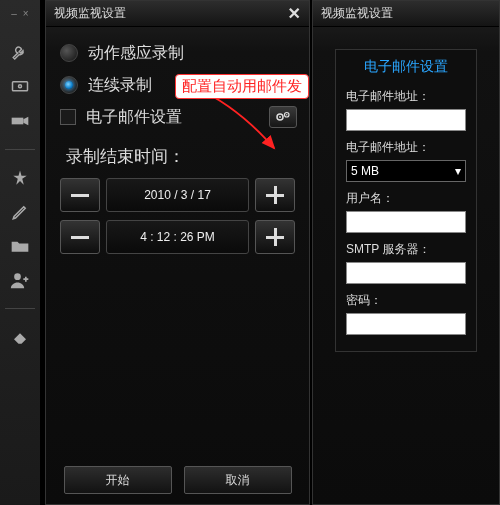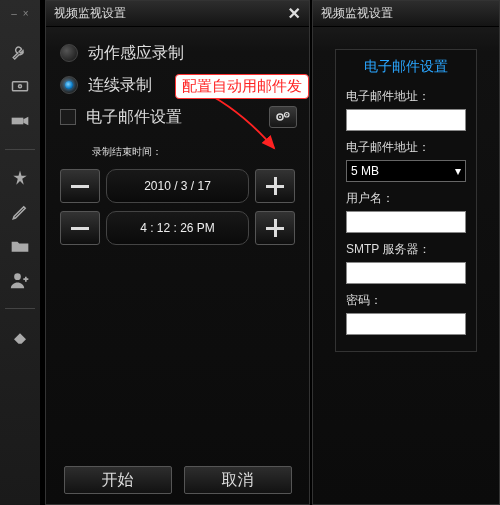--- a/index.html
+++ b/index.html
@@ -64,49 +64,49 @@
   }
   .opt-label { color:#ddd; font-size:16px; }
   .gear-btn {
     position:absolute; right:-2px;
     width:28px; height:22px;
     background: linear-gradient(to bottom,#3a3a3a,#161616);
     border:1px solid #555; border-radius:3px;
     display:flex; align-items:center; justify-content:center;
     color:#ddd;
   }
-  .section-label { padding: 6px 14px 6px 14px; color:#ddd; font-size:10px;margin-left:32px;}
+  .section-label { padding: 6px 14px 6px 20px; color:#ddd; font-size:17px;}
   .stepper-row {
     display:flex; gap:6px; padding: 4px 14px; align-items:center;
   }
   .step-btn {
     width:40px; height:34px;
     background: linear-gradient(to bottom,#333,#0e0e0e);
     border:1px solid #555; border-radius:3px;
     display:flex; align-items:center; justify-content:center;
   }
   .step-btn .bar{ width:18px; height:3px; background:#ddd;}
   .step-btn .plus-v{ position:absolute; width:3px; height:18px; background:#ddd;}
   .step-btn.plus{ position:relative;}
   .date-box {
     flex:1; height:34px; background:linear-gradient(to bottom,#181818,#0a0a0a);
-    border:1px solid #444; border-radius:10px;
+    border:1px solid #444; border-radius:3px;
     display:flex; align-items:center; justify-content:center;
     color:#eee; font-size:12px;
   }
   .panel-footer {
     position:absolute; bottom:10px; left:0; right:0;
     display:flex; gap:12px; justify-content:center;
   }
   .footer-btn {
     width:108px; height:28px;
     background:linear-gradient(to bottom,#2d2d2d,#121212);
     border:1px solid #555; border-radius:2px;
     display:flex; align-items:center; justify-content:center;
-    color:#ddd; font-size:16px;
+    color:#ddd; font-size:12px;
   }
   
   .email-box {
     margin:22px; border:1px solid #333; background:#0e0e0e;
     padding-bottom:10px;
   }
   .email-title {
     text-align:center; color:#2aa6ff; font-size:14px; padding:8px 0 10px 0;
   }
   .field-group { padding: 2px 10px 6px 10px; }

